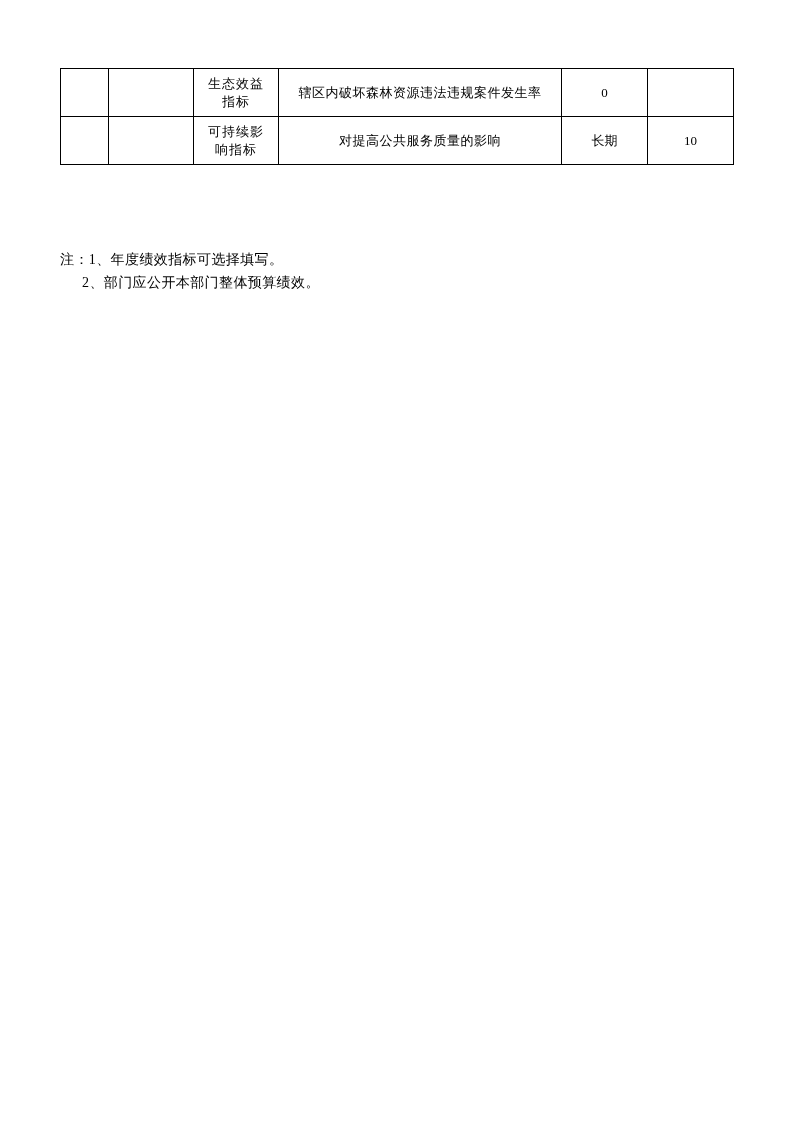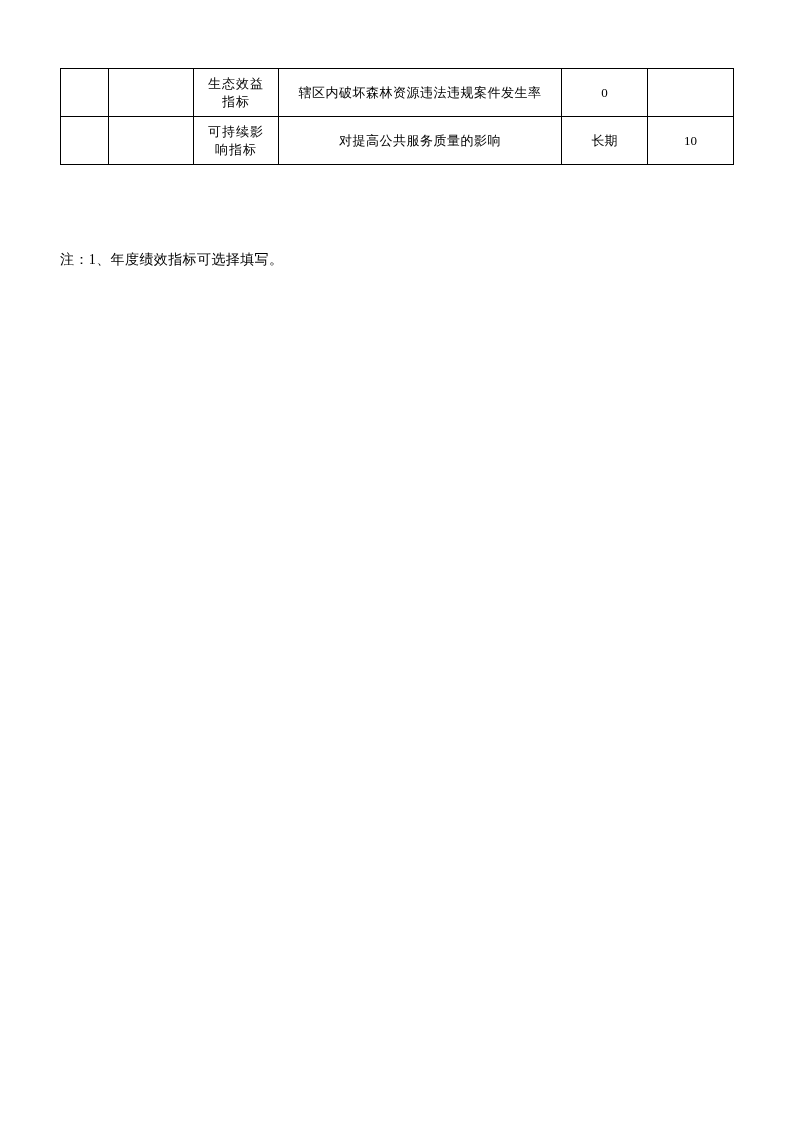--- a/index.html
+++ b/index.html
@@ -120,15 +120,16 @@
           <td class="cell-num">长期</td>
           <td class="cell-num">10</td>
         </tr>
 
       </tbody>
     </table>
   </div>
 
   <div class="notes">
     <div class="line">注：1、年度绩效指标可选择填写。</div>
+    <div class="line line2">2、部门应公开本部门整体预算绩效。</div>
   </div>
 
 </div>
 
 </body></html>

